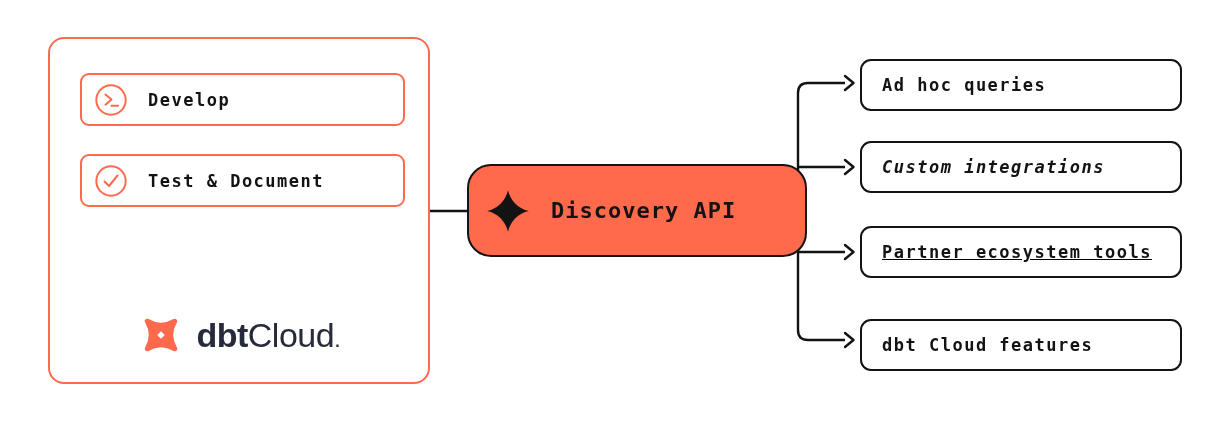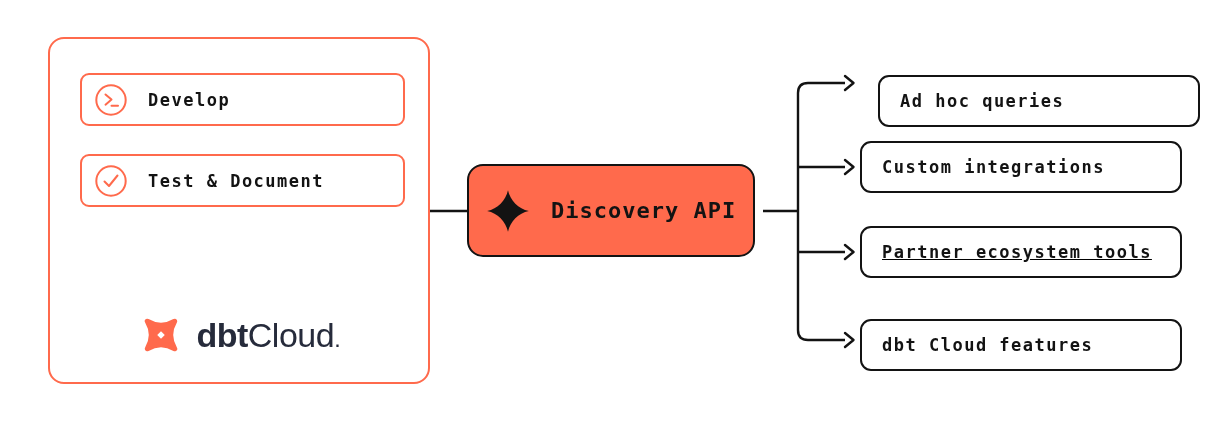--- a/index.html
+++ b/index.html
@@ -32,22 +32,22 @@
   .logo-text{
     font-family:"Liberation Sans","DejaVu Sans",sans-serif;font-size:34px;color:#262B3B;
     display:flex;align-items:baseline;line-height:1;justify-content:center;
   }
   .logo-text .bold{font-weight:900;letter-spacing:-0.5px;}
   .logo-text .regular{font-weight:400;letter-spacing:-0.5px;}
   .logo-text .tm-dot{font-weight:900;font-size:16px;margin-left:1px;}
 
   
   .api-node{
-    position:absolute;left:467px;top:164px;width:288px;height:93px;box-sizing:border-box;
-    background:#FF6A4C;border:2.5px solid #131313;border-radius:16px;z-index:2;
+    position:absolute;left:467px;top:164px;width:340px;height:93px;box-sizing:border-box;
+    background:#FF6A4C;border:2.5px solid #131313;border-radius:24px;z-index:2;
     display:flex;align-items:center;padding-left:16px;gap:20px;
   }
   .api-node .sparkle{flex:0 0 auto;width:46px;height:46px;display:block;}
   .api-label{
     font-size:22px;font-weight:bold;color:#131313;letter-spacing:1px;white-space:nowrap;
   }
 
   
   .out-box{
     position:absolute;left:860px;width:322px;height:52px;box-sizing:border-box;
@@ -117,24 +117,24 @@
     </div>
   </div>
 
   <div class="api-node">
     <svg class="sparkle" viewBox="0 0 32 32">
       <path d="M16 1.5 C17.6 8.8 23.2 14.4 30.5 16 C23.2 17.6 17.6 23.2 16 30.5 C14.4 23.2 8.8 17.6 1.5 16 C8.8 14.4 14.4 8.8 16 1.5 Z" fill="#131313"></path>
     </svg>
     <span class="api-label">Discovery API</span>
   </div>
 
-  <div class="out-box" style="top:75px;margin-left:18px;">
+  <div class="out-box" style="top:59px;">
     <span class="out-label">Ad hoc queries</span>
   </div>
-  <div class="out-box" style="top:141px;">
+  <div class="out-box" style="top:141px;font-style:italic;">
     <span class="out-label">Custom integrations</span>
   </div>
   <div class="out-box" style="top:226px;text-decoration:underline;">
     <span class="out-label">Partner ecosystem tools</span>
   </div>
   <div class="out-box" style="top:319px;">
     <span class="out-label">dbt Cloud features</span>
   </div>
 
 </div>

